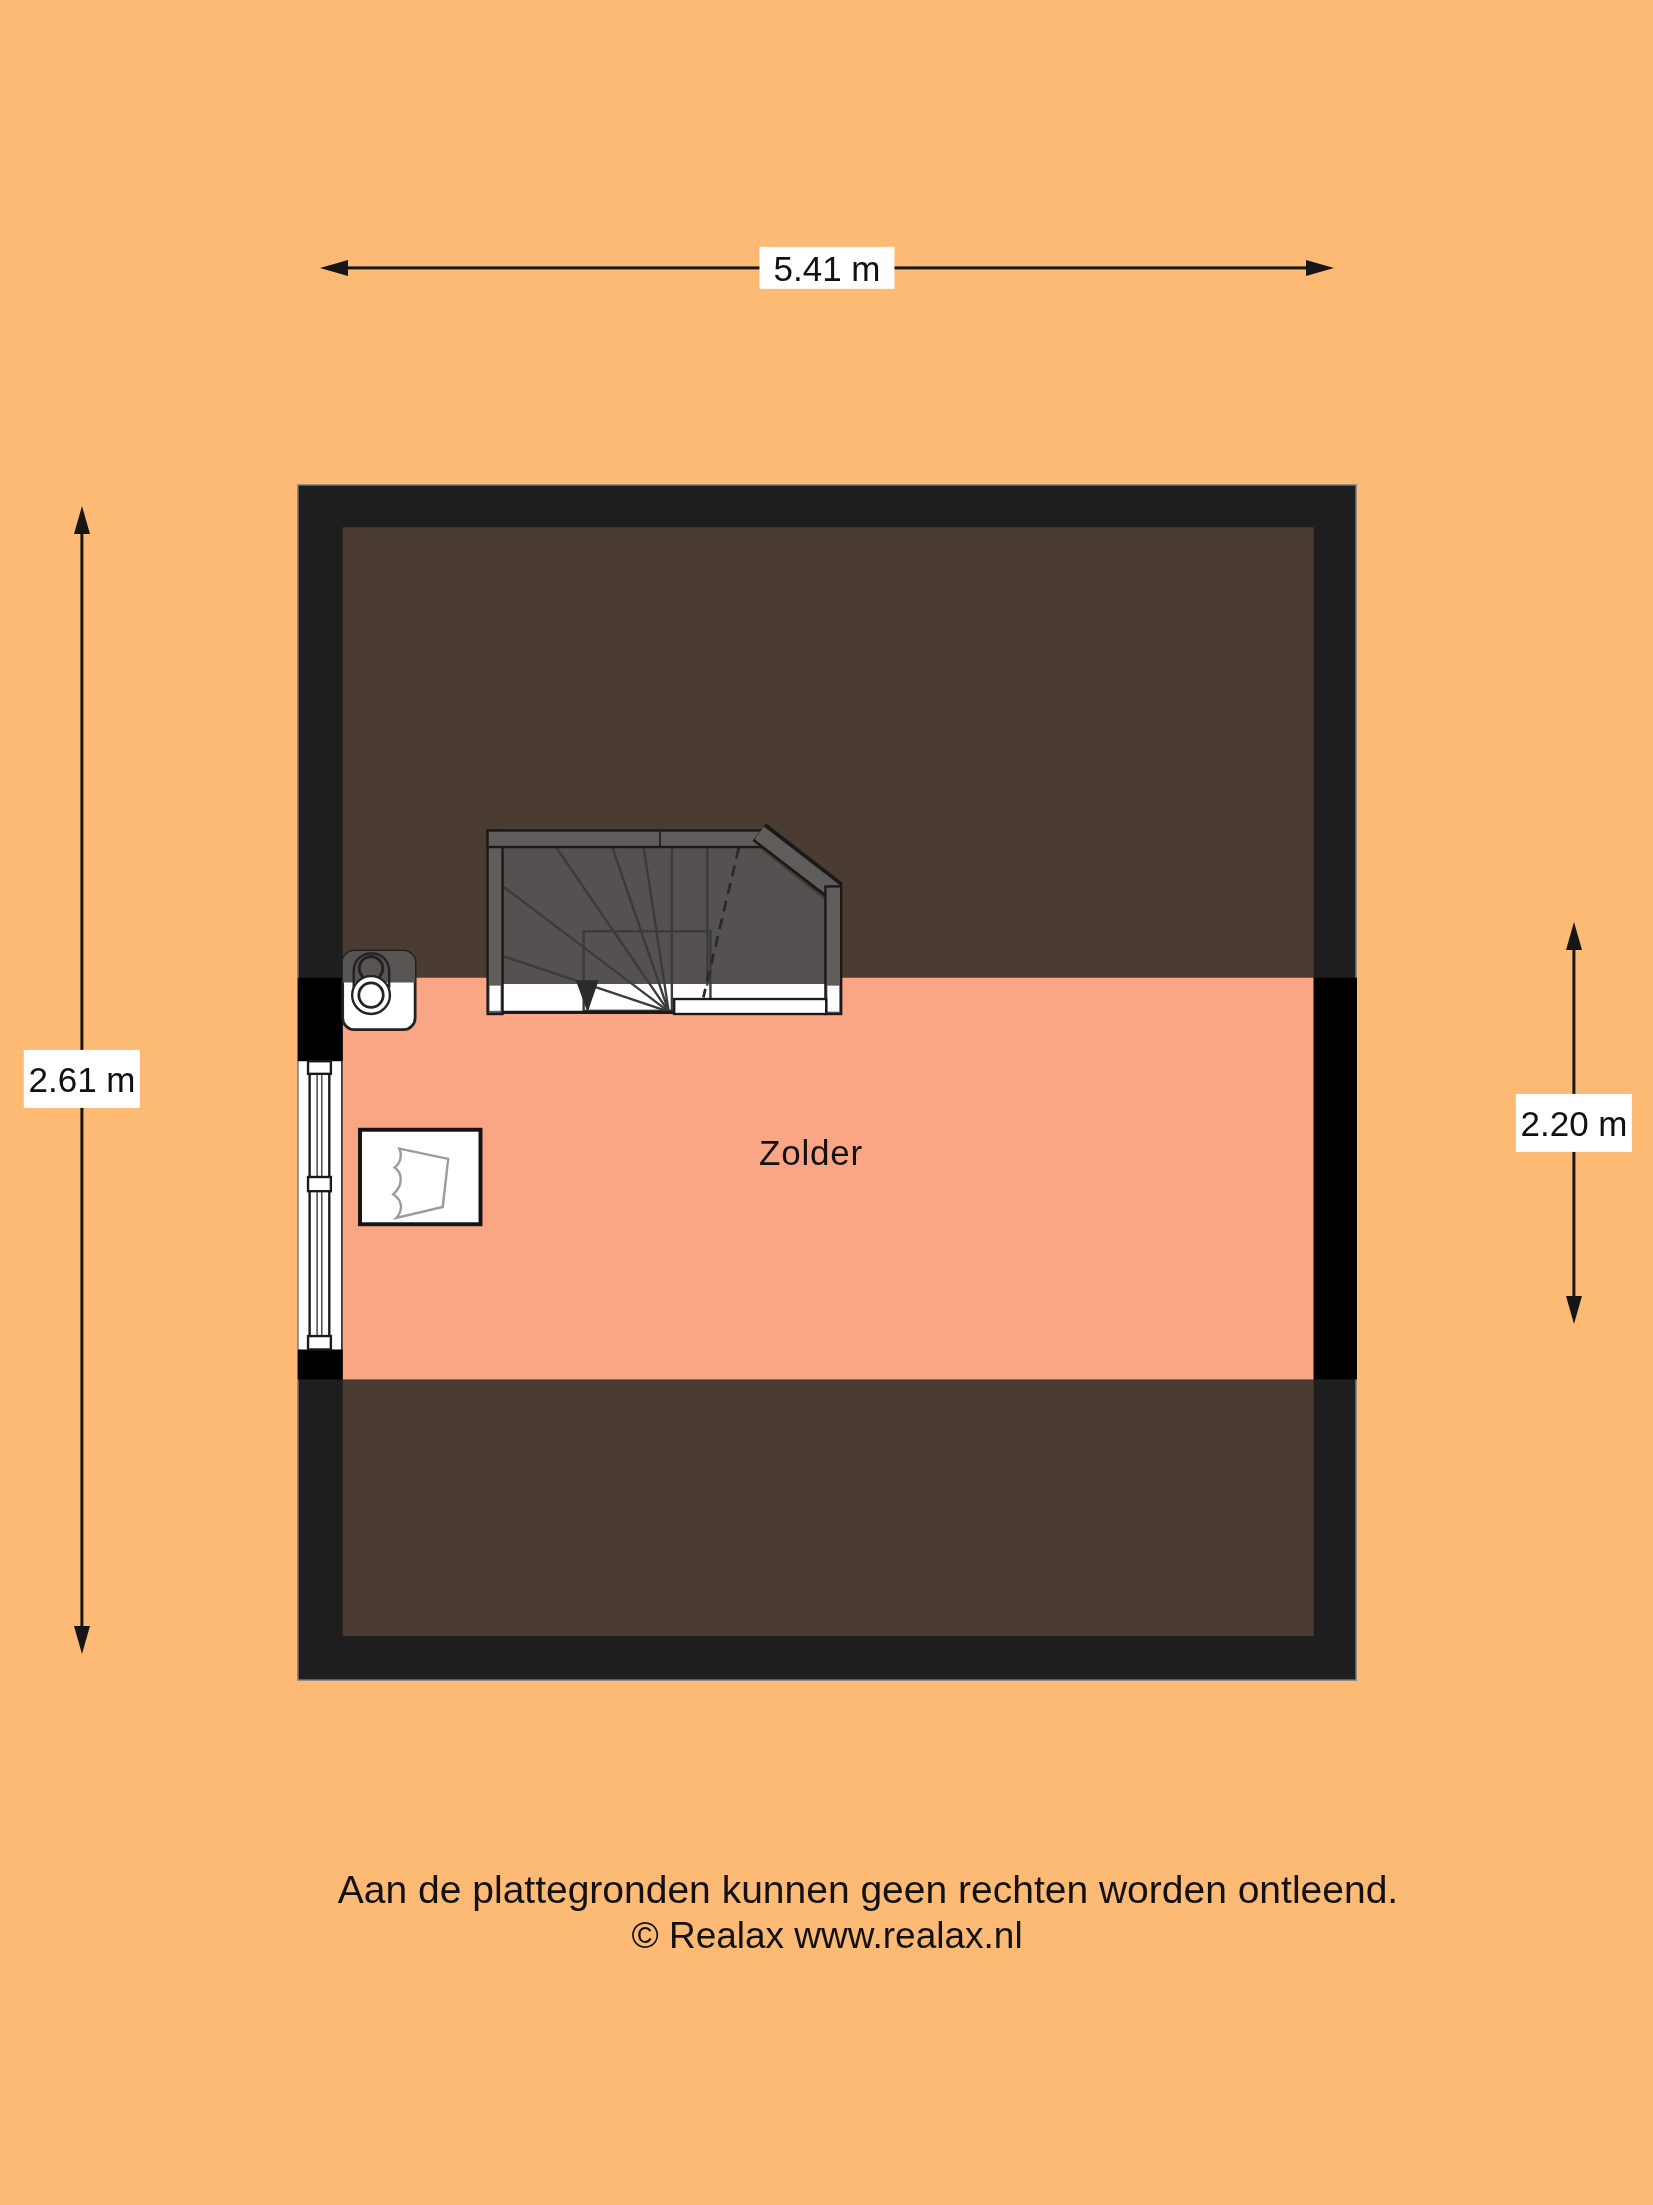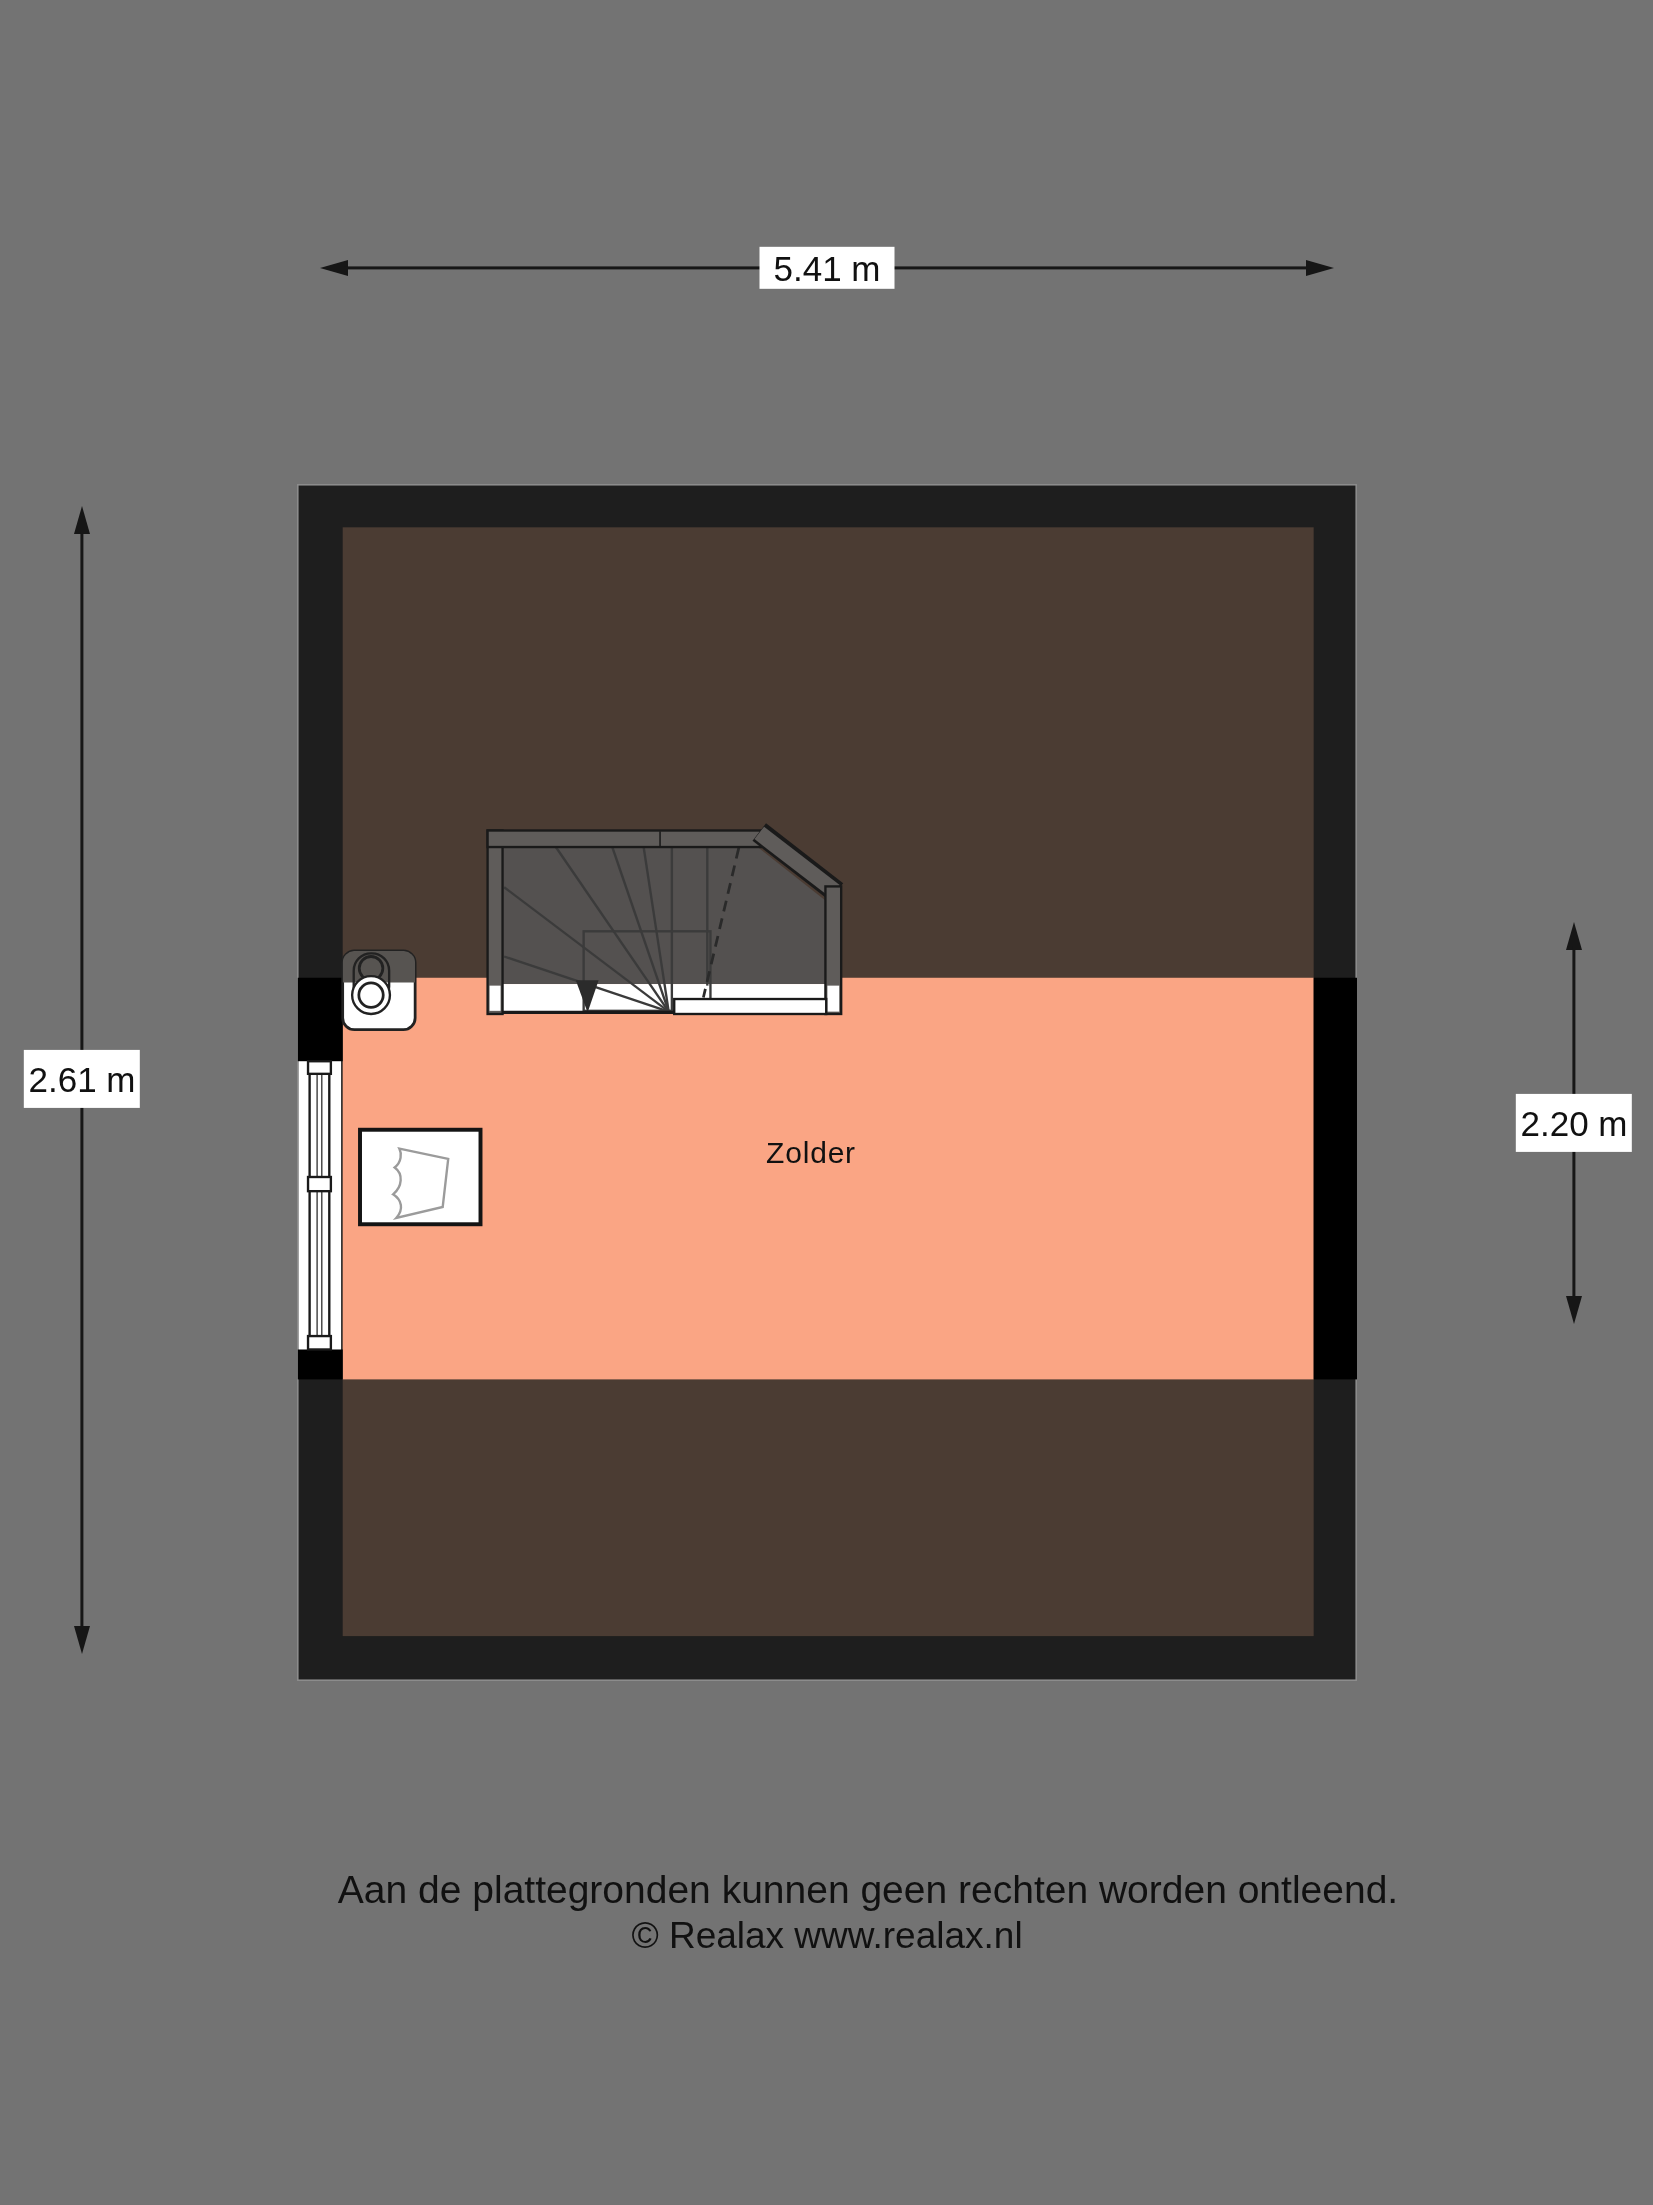--- a/index.html
+++ b/index.html
@@ -1,17 +1,17 @@
 <!DOCTYPE html>
 <html style="font-size:12.6px"><head>
 <meta charset="utf-8">
 <style>
   html,body { margin:0; padding:0; background:#fff; }
   #canvas {
-    position:relative; width:1654px; height:2205px; background:#737373;
+    position:relative; width:1654px; height:2205px; background:#fdba74;
     font-family:"Liberation Sans", sans-serif; color:#111; overflow:hidden;
   }
   .dim { position:absolute; }
   .dim-line-h { position:absolute; left:23.6px; right:23.6px; top:50%; height:3.2px; transform:translateY(-50%); background:#161616; }
   .dim-line-v { position:absolute; top:23.6px; bottom:23.6px; left:50%; width:3.2px; transform:translateX(-50%); background:#161616; }
   .arr { position:absolute; width:0; height:0; }
   .arr-left  { left:0; top:50%; transform:translateY(-50%); border-top:8.7px solid transparent; border-bottom:8.7px solid transparent; border-right:28px solid #161616; }
   .arr-right { right:0; top:50%; transform:translateY(-50%); border-top:8.7px solid transparent; border-bottom:8.7px solid transparent; border-left:28px solid #161616; }
   .arr-up    { top:0; left:50%; transform:translateX(-50%); border-left:8.7px solid transparent; border-right:8.7px solid transparent; border-bottom:28px solid #161616; }
   .arr-down  { bottom:0; left:50%; transform:translateX(-50%); border-left:8.7px solid transparent; border-right:8.7px solid transparent; border-top:28px solid #161616; }
@@ -21,21 +21,21 @@
   }
   #dim-top   { left:320px;  top:253px;  width:1014px; height:30px; }
   #dim-left  { left:67px;   top:506px;  width:30px;   height:1148px; }
   #dim-right { left:1559px; top:922px; width:30px;   height:402px; }
   #dim-top .dim-label   { left:50%; top:50%; transform:translate(-50%,-50%); padding:1.6px 14px; }
   #dim-left .dim-label  { left:50%; top:573px; transform:translate(-50%,-50%); padding:9.5px 4.7px; }
   #dim-right .dim-label { left:50%; top:201px; transform:translate(-50%,-50%); padding:9.5px 4.7px; }
   #plan { position:absolute; left:297px; top:484px; width:1060px; height:1197px; }
   #room-label {
     position:absolute; left:811px; top:1153px; transform:translate(-50%,-50%);
-    font-size:30px; letter-spacing:0.8px; color:#111;
+    font-size:35px; letter-spacing:0.8px; color:#111;
   }
   .footer-line { position:absolute; left:0; width:100%; text-align:center; color:#111; }
   #footer-disclaimer { top:1868px; font-size:39px;margin-left:41px; }
   #footer-copyright  { top:1915px; font-size:37px; }
 </style>
 </head>
 <body>
 
 <div id="canvas">
 

